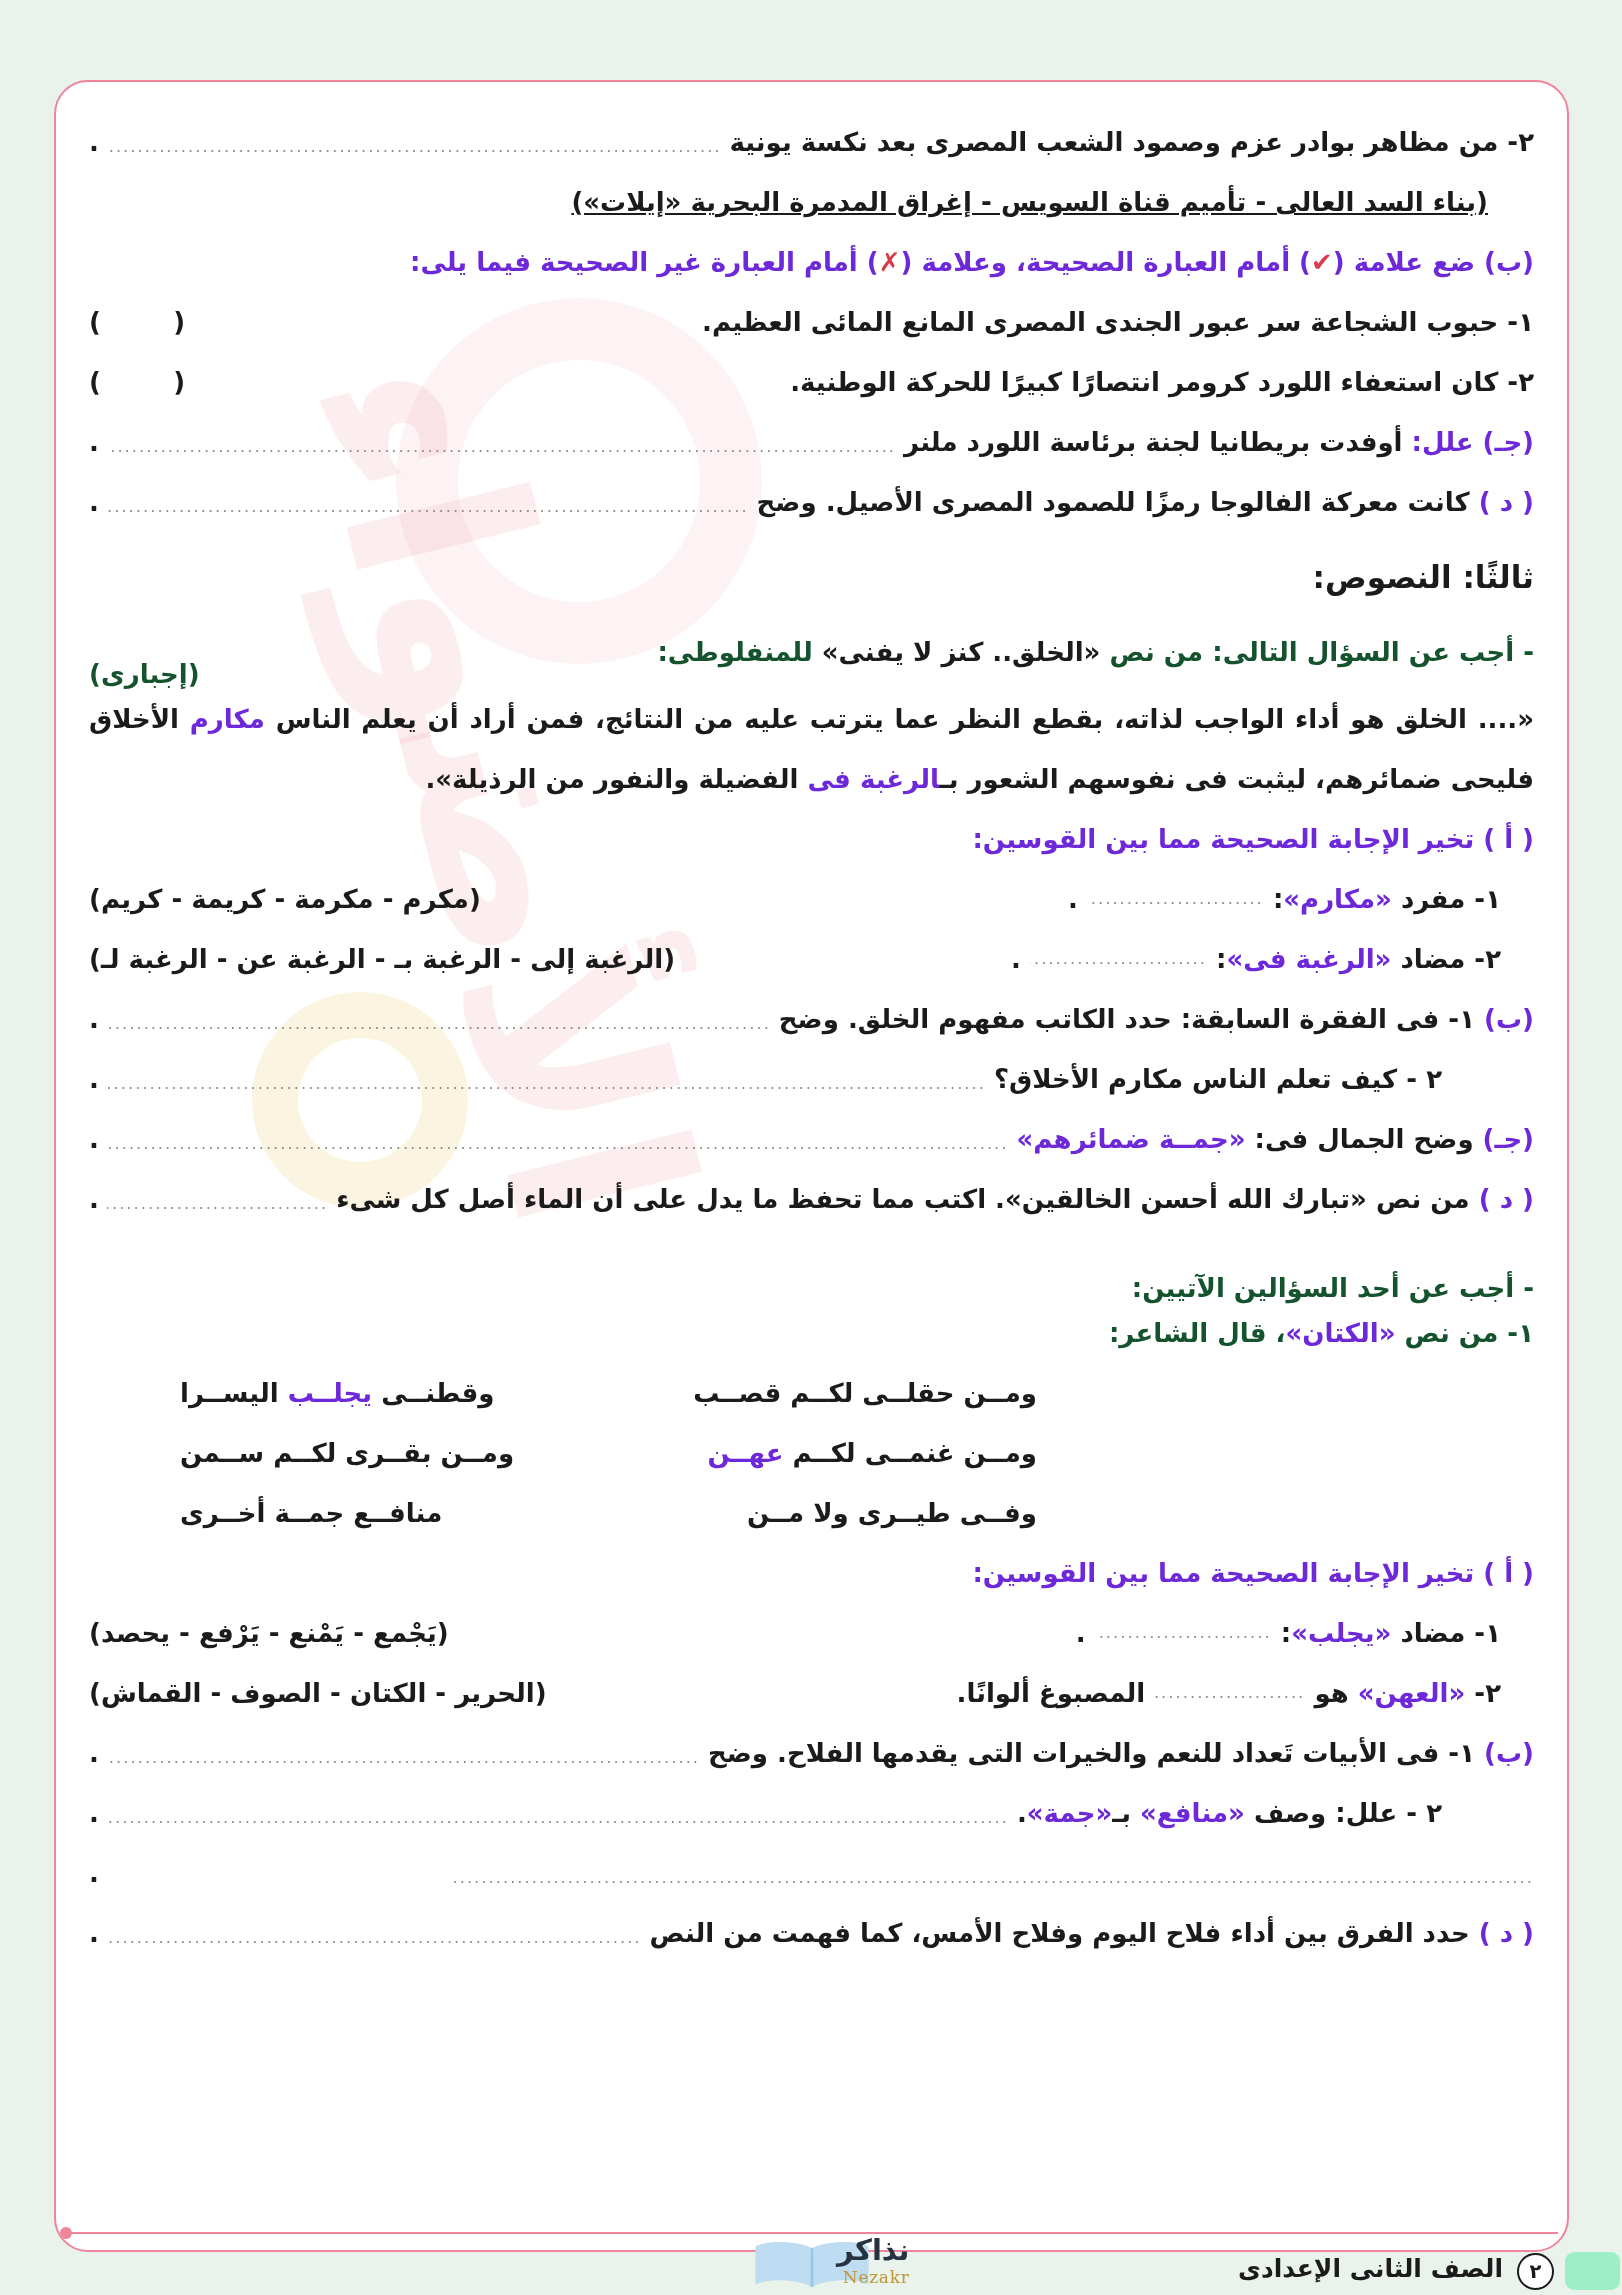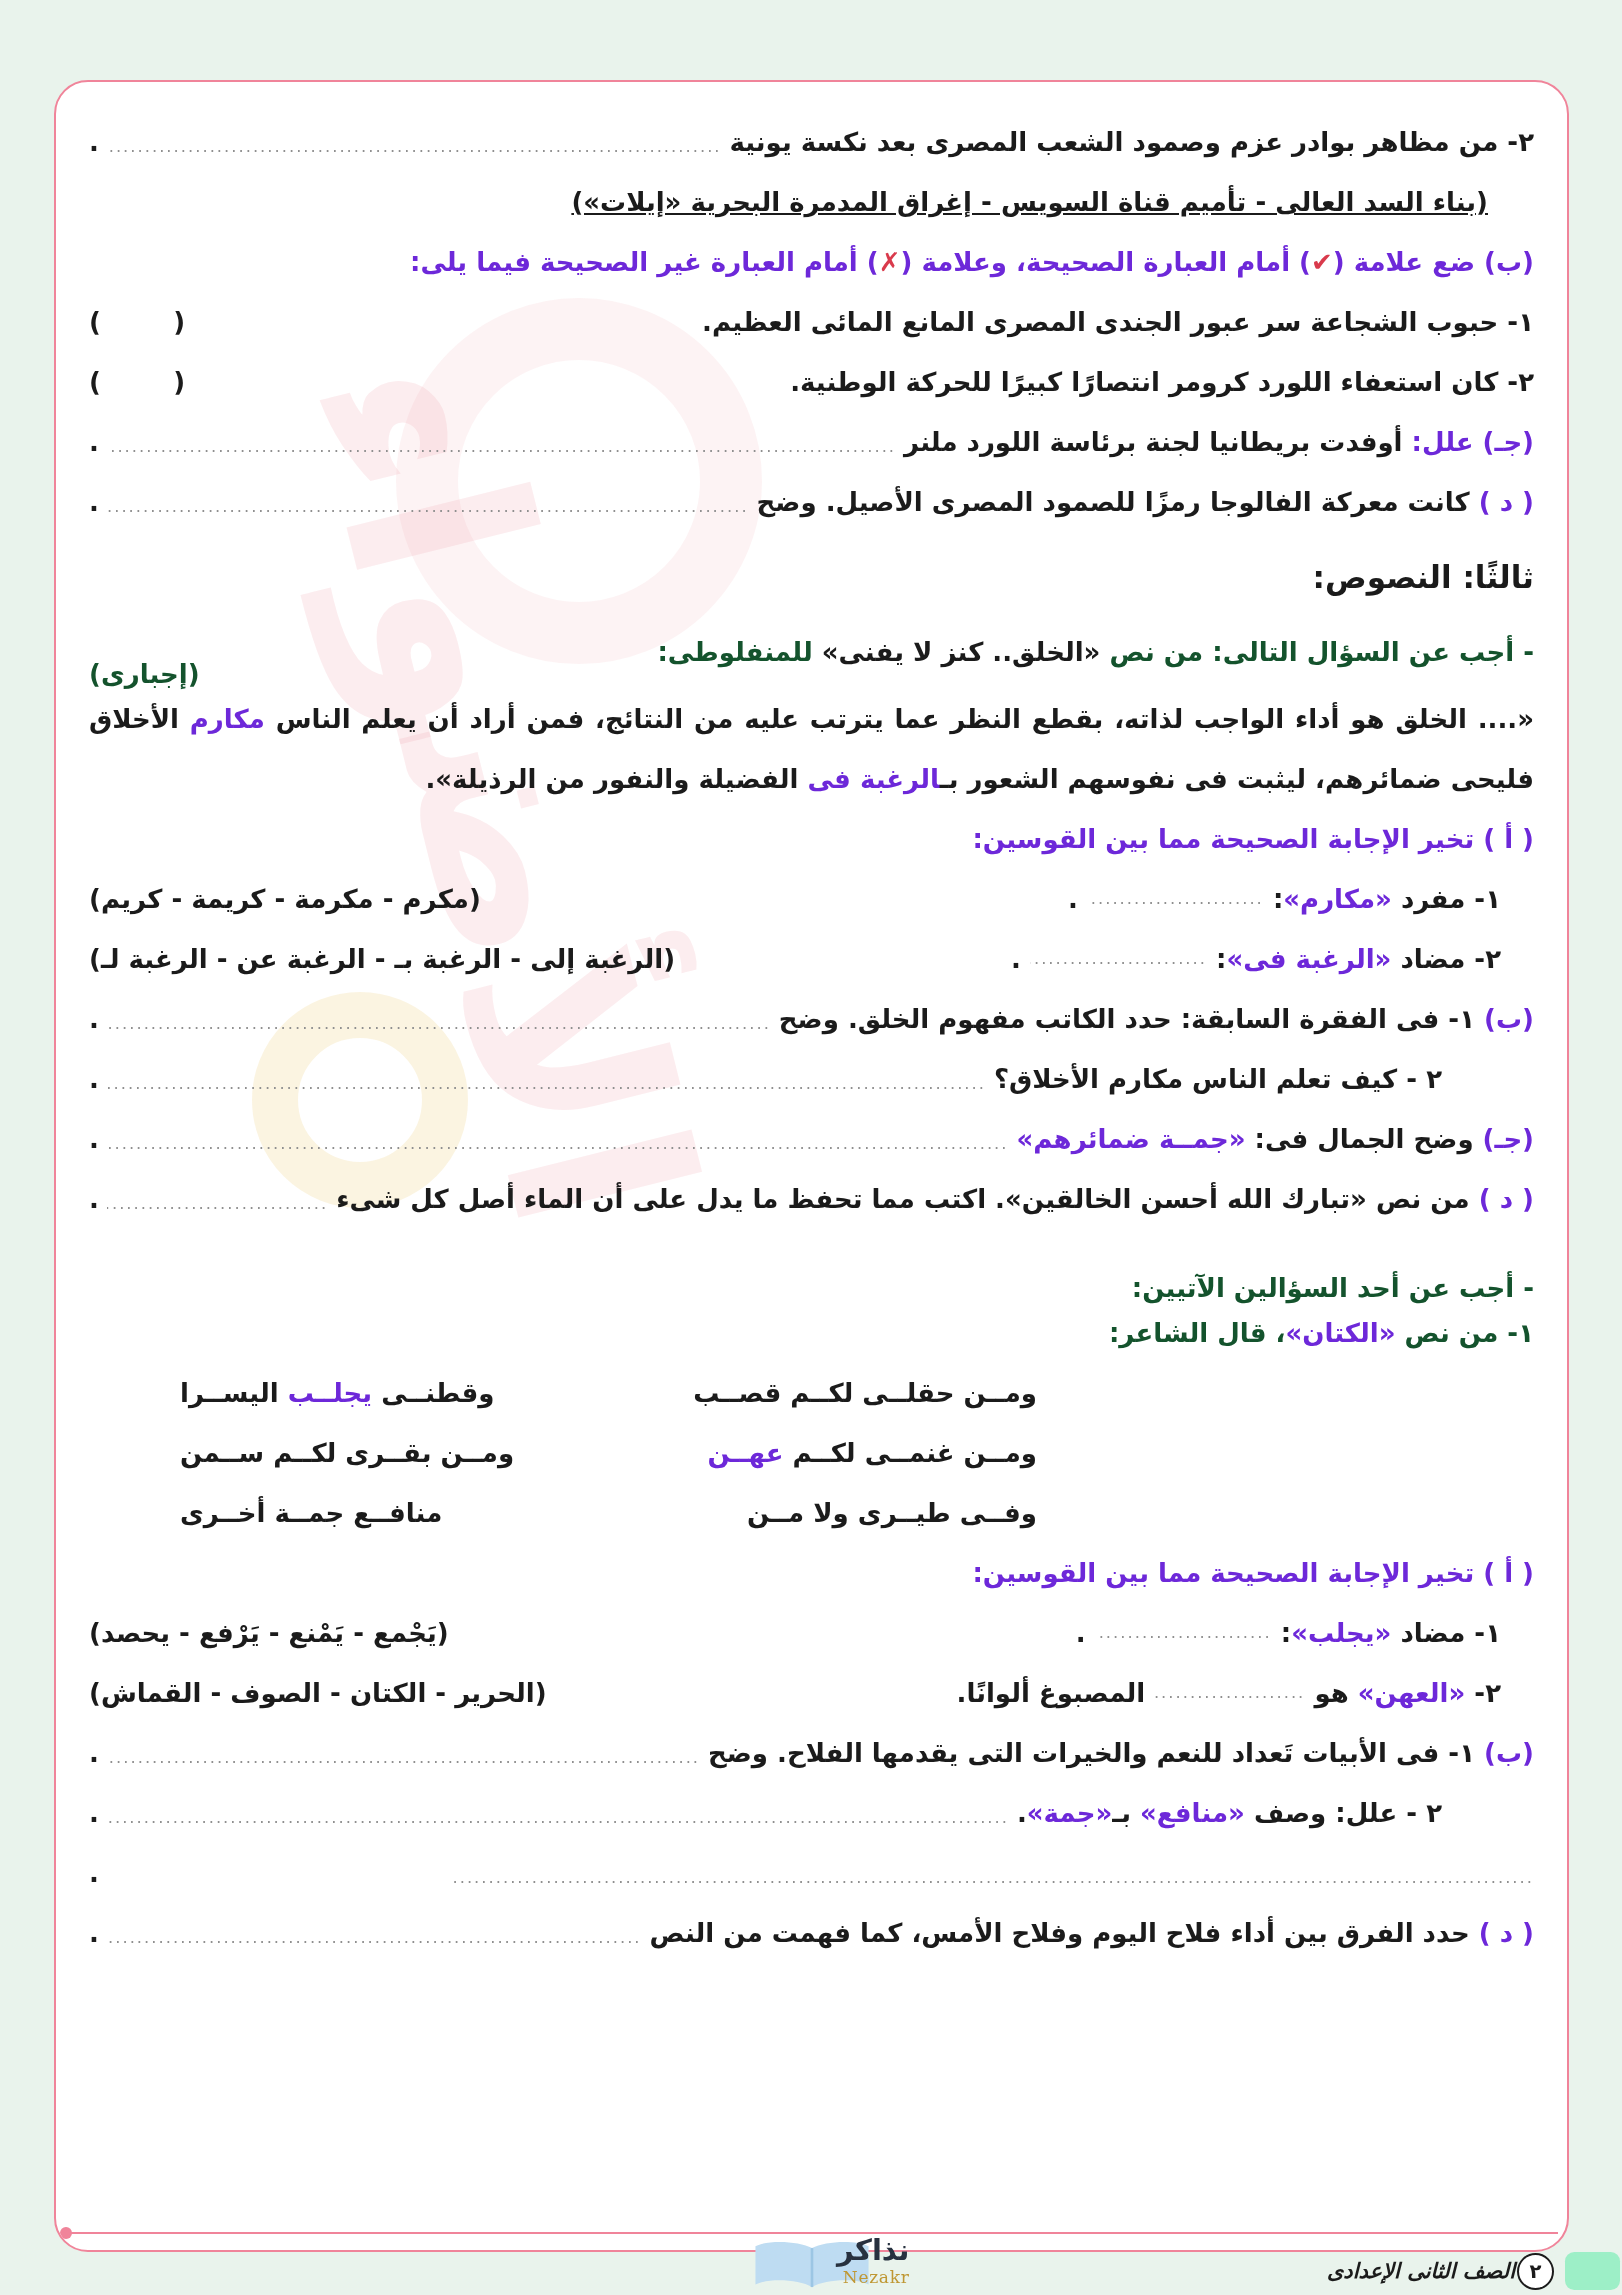--- a/index.html
+++ b/index.html
@@ -65,21 +65,21 @@
     position:absolute; top:216px; left:340px; width:366px; height:366px;
     border:62px solid rgba(240,160,172,0.13); border-radius:50%; z-index:1; pointer-events:none;
   }
   .wm-ring-gold {
     position:absolute; top:910px; left:196px; width:216px; height:216px;
     border:46px solid rgba(233,196,90,0.18); border-radius:50%; z-index:1; pointer-events:none;
   }
   .bottom-line { position:absolute; left:9.2px; right:9.2px; bottom:15.7px; border-top:2px solid #f0849a; z-index:2; }
   .card-dot { position:absolute; left:3.9px; bottom:11px; width:11.8px; height:11.8px; background:#f0849a; border-radius:50%; z-index:2; }
   
-  .grade { position:absolute; bottom:11.8px; right:108px; font-size:21px; font-weight:700; z-index:2;font-style:italic; }
+  .grade { position:absolute; bottom:11.8px; right:120px; font-size:25px; font-weight:700; z-index:2; }
   .page-circle {
     position:absolute; bottom:5.2px; right:69px; width:37px; height:37px;
     border:2.6px solid #1b1b1b; border-radius:50%;
     display:flex; align-items:center; justify-content:center;
     font-size:19.6px; font-weight:700; z-index:2; background:#fff;
   }
   .corner-tab { position:absolute; bottom:5.2px; right:2.6px; width:55px; height:38px; background:#9defc7; border-radius:9.2px; z-index:2; }
   .nezakr { position:absolute; bottom:3px; left:50%; transform:translateX(-50%); width:196px; height:60px; z-index:2; text-align:right; }
   .nezakr svg { position:absolute; bottom:1.3px; left:50%; transform:translateX(-50%); }
   .logo-ar { position:relative; z-index:2; font-size:29px; font-weight:700; color:#27313f; margin-top:1.3px; }

